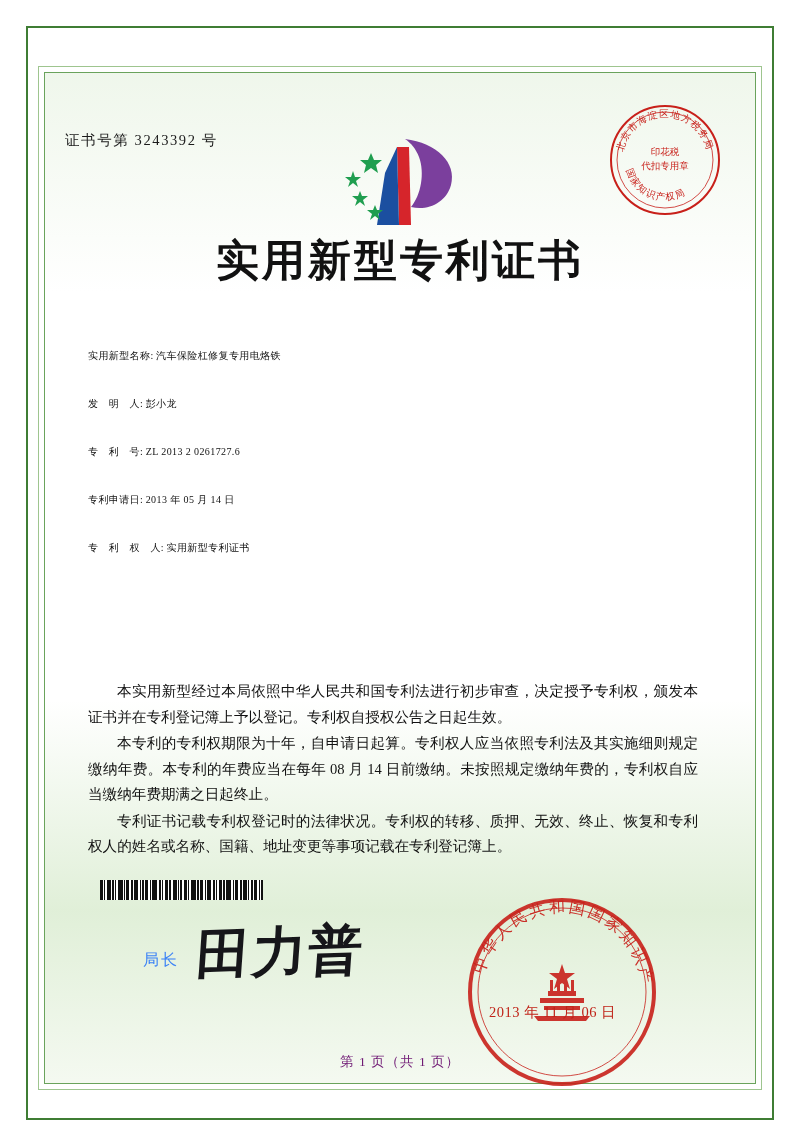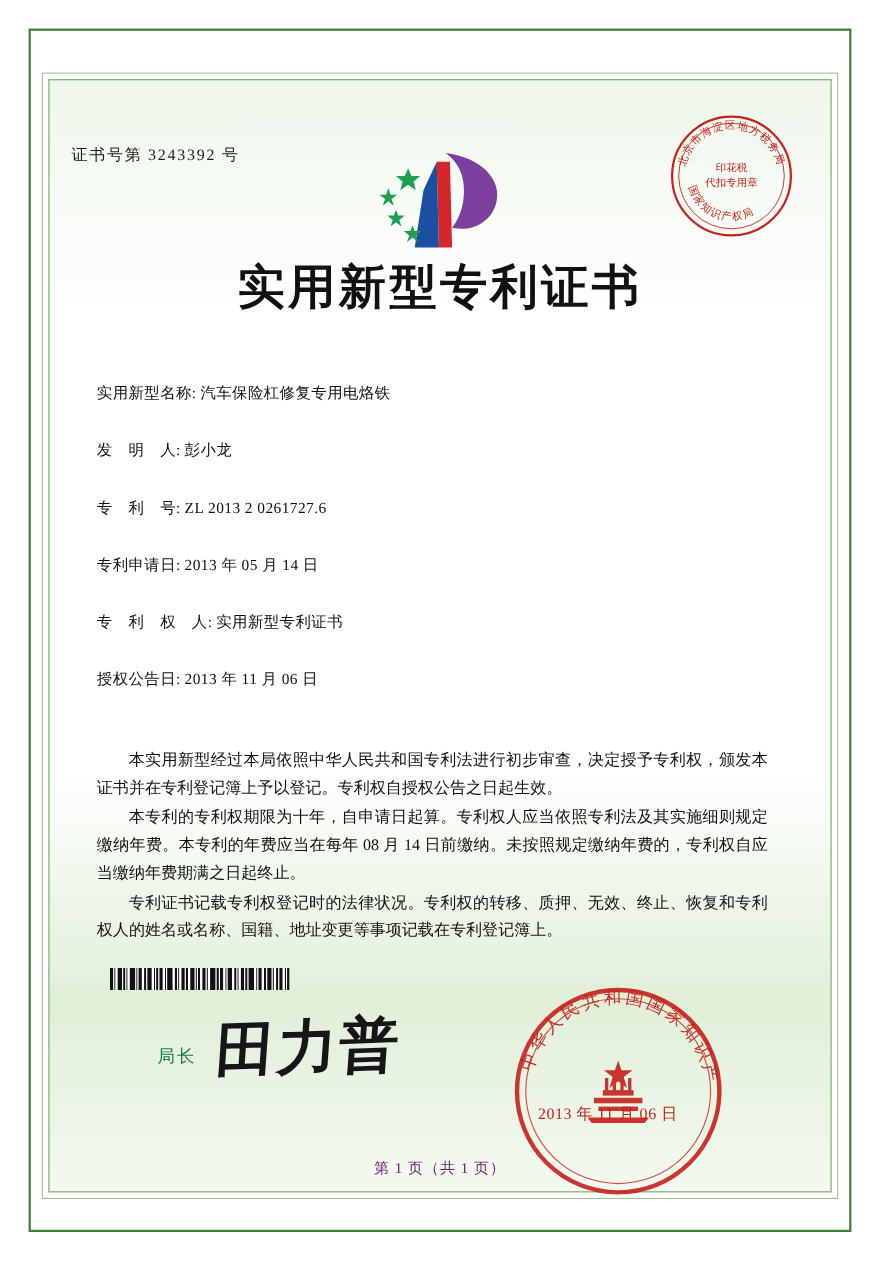--- a/index.html
+++ b/index.html
@@ -85,21 +85,21 @@
     color: #111;
     font-family: "DejaVu Sans", sans-serif;
   }
   
   .fields {
     position: absolute;
     left: 88px; top: 349px;
     width: 620px;
   }
   .field-row {
-    font-size: 14px;
+    font-size: 10px;
     color: #111;
     margin-bottom: 34px;
     white-space: nowrap;
   }
   .field-label {
     letter-spacing: 0.4px;
   }
   .field-value {
     letter-spacing: 0.4px;
   }
@@ -128,21 +128,21 @@
     height: 20px;
     background: #111;
     vertical-align: top;
   }
   
   .director-label {
     position: absolute;
     left: 143px; top: 950px;
     font-size: 16px;
     letter-spacing: 2px;
-    color: #15803d;
+    color: #3b82f6;
   }
   .signature {
     position: absolute;
     left: 196px; top: 916px;
     width: 190px; height: 80px;
     font-family: "DejaVu Sans", sans-serif;
     font-size: 54px;
     color: #16161a;
     letter-spacing: 2px;
     font-weight: bold;
@@ -239,24 +239,20 @@
       <span class="field-value">ZL 2013 2 0261727.6</span>
     </div>
     <div class="field-row">
       <span class="field-label">专利申请日:</span>
       <span class="field-value">2013 年 05 月 14 日</span>
     </div>
     <div class="field-row">
       <span class="field-label">专　利　权　人:</span>
       <span class="field-value">实用新型专利证书</span>
     </div>
-    <div class="field-row">
-      <span class="field-label">授权公告日:</span>
-      <span class="field-value">2013 年 11 月 06 日</span>
-    </div>
   </div>
 
   <div class="paragraphs">
     <p>本实用新型经过本局依照中华人民共和国专利法进行初步审查，决定授予专利权，颁发本证书并在专利登记簿上予以登记。专利权自授权公告之日起生效。</p>
     <p>本专利的专利权期限为十年，自申请日起算。专利权人应当依照专利法及其实施细则规定缴纳年费。本专利的年费应当在每年 08 月 14 日前缴纳。未按照规定缴纳年费的，专利权自应当缴纳年费期满之日起终止。</p>
     <p>专利证书记载专利权登记时的法律状况。专利权的转移、质押、无效、终止、恢复和专利权人的姓名或名称、国籍、地址变更等事项记载在专利登记簿上。</p>
   </div>
 
   <div class="barcode">
     <span style="width:3px"></span><span style="width:1px;background:#fff"></span><span style="width:1px"></span><span style="width:2px;background:#fff"></span><span style="width:4px"></span><span style="width:1px;background:#fff"></span><span style="width:2px"></span><span style="width:1px;background:#fff"></span><span style="width:1px"></span><span style="width:2px;background:#fff"></span><span style="width:5px"></span><span style="width:1px;background:#fff"></span><span style="width:1px"></span><span style="width:1px;background:#fff"></span><span style="width:3px"></span><span style="width:2px;background:#fff"></span><span style="width:2px"></span><span style="width:1px;background:#fff"></span><span style="width:4px"></span><span style="width:2px;background:#fff"></span><span style="width:1px"></span><span style="width:1px;background:#fff"></span><span style="width:2px"></span><span style="width:1px;background:#fff"></span><span style="width:3px"></span><span style="width:2px;background:#fff"></span><span style="width:1px"></span><span style="width:1px;background:#fff"></span><span style="width:5px"></span><span style="width:2px;background:#fff"></span><span style="width:2px"></span><span style="width:1px;background:#fff"></span><span style="width:1px"></span><span style="width:2px;background:#fff"></span><span style="width:3px"></span><span style="width:1px;background:#fff"></span><span style="width:2px"></span><span style="width:2px;background:#fff"></span><span style="width:4px"></span><span style="width:1px;background:#fff"></span><span style="width:1px"></span><span style="width:1px;background:#fff"></span><span style="width:2px"></span><span style="width:2px;background:#fff"></span><span style="width:3px"></span><span style="width:1px;background:#fff"></span><span style="width:1px"></span><span style="width:2px;background:#fff"></span><span style="width:5px"></span><span style="width:1px;background:#fff"></span><span style="width:2px"></span><span style="width:1px;background:#fff"></span><span style="width:3px"></span><span style="width:2px;background:#fff"></span><span style="width:1px"></span><span style="width:1px;background:#fff"></span><span style="width:4px"></span><span style="width:2px;background:#fff"></span><span style="width:2px"></span><span style="width:1px;background:#fff"></span><span style="width:1px"></span><span style="width:2px;background:#fff"></span><span style="width:3px"></span><span style="width:1px;background:#fff"></span><span style="width:2px"></span><span style="width:1px;background:#fff"></span><span style="width:5px"></span><span style="width:2px;background:#fff"></span><span style="width:1px"></span><span style="width:1px;background:#fff"></span><span style="width:3px"></span><span style="width:2px;background:#fff"></span><span style="width:2px"></span><span style="width:1px;background:#fff"></span><span style="width:4px"></span><span style="width:1px;background:#fff"></span><span style="width:1px"></span><span style="width:2px;background:#fff"></span><span style="width:2px"></span><span style="width:1px;background:#fff"></span><span style="width:3px"></span><span style="width:2px;background:#fff"></span><span style="width:1px"></span><span style="width:1px;background:#fff"></span><span style="width:2px"></span>

